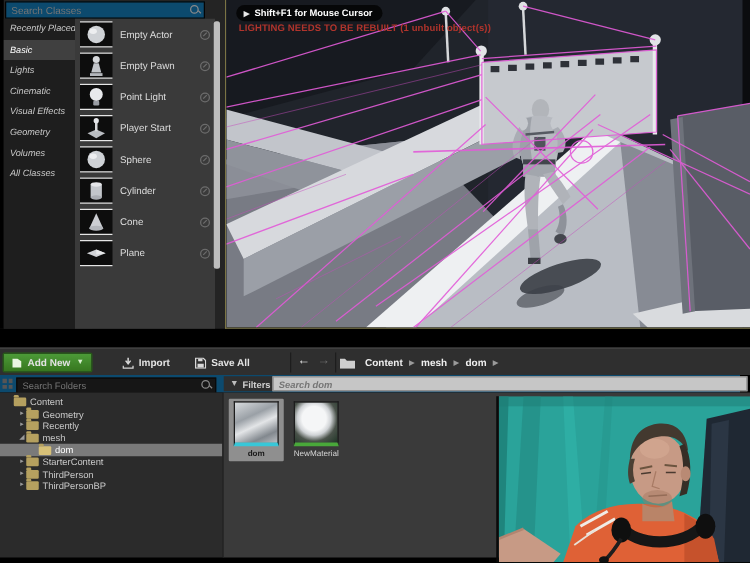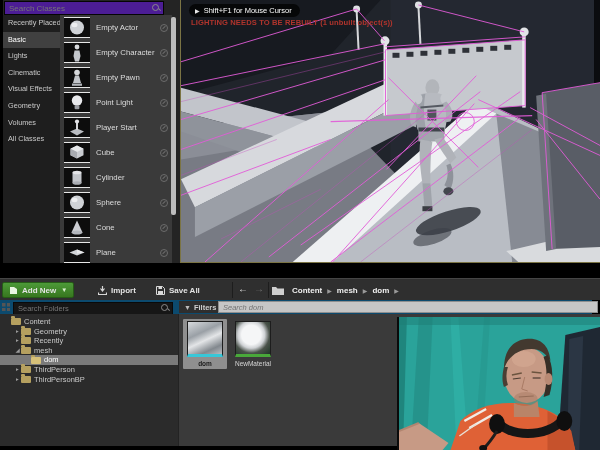--- a/index.html
+++ b/index.html
@@ -1,39 +1,39 @@
 <!DOCTYPE html>
 <html><head>
 <meta charset="utf-8">
 <style>
   html,body{margin:0;padding:0;background:#000;}
   #screen{position:relative;width:600px;height:450px;background:#000;overflow:hidden;
           font-family:"Liberation Sans", sans-serif; -webkit-font-smoothing:antialiased;}
   
   #place-panel{position:absolute;left:0;top:0;width:180px;height:263px;background:#242424;border-left:3px solid #000;box-sizing:border-box;}
-  .pa-search{position:absolute;left:1px;top:1px;width:158px;height:12px;background:#4c1d95;border:1px solid #050505;display:flex;align-items:center;}
+  .pa-search{position:absolute;left:1px;top:1px;width:158px;height:12px;background:#0c4a6e;border:1px solid #050505;display:flex;align-items:center;}
   .pa-search input{flex:1;background:transparent;border:none;outline:none;color:#9a9a9a;font-size:8px;padding:0 2px 0 4px;font-family:"Liberation Sans",sans-serif;}
   .mag{width:9px;height:9px;position:relative;flex:0 0 9px;margin-right:2px;}
   .mag::before{content:"";position:absolute;left:0;top:0;width:5px;height:5px;border:1.3px solid #8a8a8a;border-radius:50%;}
   .mag::after{content:"";position:absolute;left:5.5px;top:5.5px;width:3px;height:1.4px;background:#8a8a8a;transform:rotate(45deg);}
-  .pa-cats{position:absolute;left:0;top:15px;width:71px;bottom:0;background:#1e1e1e;}
+  .pa-cats{position:absolute;left:0;top:15px;width:71px;bottom:0;background:#1e1e1e;font-style:italic;}
   .pa-cat{height:16.6px;line-height:16.6px;padding-left:5px;font-size:7.3px;color:#c9c9c9;white-space:nowrap;overflow:hidden;cursor:default;}
   .pa-cat.sel{background:#404040;color:#fff;}
   .pa-items{position:absolute;left:57px;top:15px;width:112px;bottom:0;background:#3a3a3a;overflow:hidden;text-align:right;}
   .pa-item{height:25px;display:flex;align-items:center;position:relative;}
   .icon-box{width:26px;height:19px;background:#0d0d0d;border-top:1.5px solid #e6e6e6;border-bottom:1.5px solid #e6e6e6;margin-left:4px;flex:0 0 26px;}
   .icon-box svg{display:block;width:26px;height:19px;}
   .pa-item .lbl{font-size:7.8px;color:#dcdcdc;margin-left:6px;white-space:nowrap;}
   .handle{position:absolute;right:4px;top:9px;width:6px;height:6px;border:1px solid #7d7d7d;border-radius:50%;opacity:.75;}
   .handle::after{content:"";position:absolute;left:1px;top:2.2px;width:4px;height:1px;background:#7d7d7d;transform:rotate(-45deg);}
   .pa-scroll{position:absolute;right:4px;top:17px;width:5px;height:198px;background:#bdbdbd;border-radius:2px;}
   
   #viewport{position:absolute;left:180px;top:0;width:420px;height:263px;background:#1d2026;border-left:1px solid #7b7444;border-bottom:1px solid #7b7444;box-sizing:border-box;overflow:hidden;}
   #viewport svg.scene{position:absolute;left:0;top:0;width:100%;height:100%;}
-  .hint{position:absolute;left:8px;top:4px;background:rgba(5,5,5,.88);border-radius:7px;color:#fff;font-size:7.5px;font-weight:normal;padding:2px 8px 2px 6px;display:flex;align-items:center;white-space:nowrap;}
+  .hint{position:absolute;left:8px;top:4px;background:rgba(5,5,5,.88);border-radius:7px;color:#fff;font-size:7.5px;font-weight:bold;padding:2px 8px 2px 6px;display:flex;align-items:center;white-space:nowrap;}
   .hint .tri{font-size:6px;margin-right:4px;color:#e8e8e8;}
   .warn{position:absolute;left:10px;top:18px;color:#b0342c;font-size:7.6px;font-weight:bold;letter-spacing:.1px;white-space:nowrap;}
   
   #cb-tabs{position:absolute;left:0;top:263px;width:600px;height:15px;background:#0e0e0e;}
   .tab{position:absolute;top:2px;height:13px;display:flex;align-items:center;font-size:7.5px;color:#c6c6c6;padding:0 7px;border-radius:2px 2px 0 0;white-space:nowrap;}
   .tab.active{left:4px;background:#3d3d3d;}
   .tab.inactive{left:122px;background:#2d2d2d;color:#a8a8a8;}
   .tab .ticon{width:7px;height:7px;margin-right:4px;border-radius:1px;}
   .ticon.cb{background:linear-gradient(135deg,#3b7f8f 50%,#7e5a2e 50%);}
   .ticon.seq{background:#6a5acd;}
@@ -60,21 +60,21 @@
      linear-gradient(#555 0 0) left top/3.5px 3.5px no-repeat,
      linear-gradient(#555 0 0) right top/3.5px 3.5px no-repeat,
      linear-gradient(#555 0 0) left bottom/3.5px 3.5px no-repeat,
      linear-gradient(#555 0 0) right bottom/3.5px 3.5px no-repeat;}
   .sf-box{position:absolute;left:13px;top:1.5px;width:158px;height:11px;background:#161616;border:1px solid #0a0a0a;display:flex;align-items:center;}
   .sf-box input{flex:1;background:transparent;border:none;outline:none;color:#9a9a9a;font-size:7.5px;padding:0 2px 0 4px;font-family:"Liberation Sans",sans-serif;}
   #filters-btn{position:absolute;left:179px;top:1px;height:12px;display:flex;align-items:center;color:#cfcfcf;font-size:7.5px;font-weight:bold;padding:0 5px;background:#2e2e2e;text-align:right;}
   #filters-btn .funnel{margin-right:3px;font-size:7px;color:#bdbdbd;}
   #filters-btn .caret{margin-left:4px;font-size:6px;color:#9a9a9a;}
   .sa-box{position:absolute;left:218px;top:1px;width:380px;height:12px;background:#c6c6c6;border:1px solid #8f8f8f;box-sizing:border-box;display:flex;align-items:center;}
-  .sa-box input{flex:1;background:transparent;border:none;outline:none;color:#555;font-size:7.5px;font-style:italic;padding:14px 4px;font-family:"Liberation Sans",sans-serif;}
+  .sa-box input{flex:1;background:transparent;border:none;outline:none;color:#555;font-size:7.5px;font-style:italic;padding:14px 4px;font-family:"Liberation Sans",sans-serif;font-weight:bold;}
   
   #folder-tree{position:absolute;left:0;top:314px;width:178px;height:132px;background:#2b2b2b;overflow:hidden;padding-top:3px;box-sizing:border-box;}
   .frow{height:9.6px;line-height:9.6px;font-size:7.5px;color:#c9c9c9;white-space:nowrap;display:flex;align-items:center;}
   .frow.sel{background:#7a7a7a;color:#fff;}
   .frow .arrow{width:7px;font-size:5.5px;color:#9a9a9a;text-align:center;flex:0 0 7px;}
   .frow .ficon{width:10px;height:7px;background:#b5a05f;border-radius:1px;position:relative;margin-right:3px;flex:0 0 10px;}
   .frow .ficon::before{content:"";position:absolute;left:0;top:-2px;width:4px;height:2px;background:#b5a05f;border-radius:1px 1px 0 0;}
   .frow.sel .ficon{background:#d6c078;}
   
   #asset-pane{position:absolute;left:178px;top:314px;width:422px;height:132px;background:#3a3a3a;border-left:1px solid #232323;box-sizing:border-box;padding:5px 0 0 4px;}
@@ -116,30 +116,20 @@
               <circle cx="13" cy="9.5" r="7" fill="#cfd2d6"></circle>
               <ellipse cx="10.5" cy="7" rx="3" ry="2.2" fill="#f2f3f5" opacity=".85"></ellipse>
             </svg>
           </span>
           <span class="lbl">Empty Actor</span>
           <span class="handle"></span>
         </div>
         <div class="pa-item">
           <span class="icon-box">
             <svg viewBox="0 0 26 19">
-              <circle cx="13" cy="4" r="2.4" fill="#d8dadd"></circle>
-              <path d="M10.5 7.5h5l1 5.5-1.5 5.5h-4L9.5 13z" fill="#c4c7cc"></path>
-            </svg>
-          </span>
-          <span class="lbl">Empty Character</span>
-          <span class="handle"></span>
-        </div>
-        <div class="pa-item">
-          <span class="icon-box">
-            <svg viewBox="0 0 26 19">
               <circle cx="13" cy="4.5" r="2.8" fill="#d5d7da"></circle>
               <path d="M11 7.5h4l2 7.5h-8z" fill="#c2c5ca"></path>
               <rect x="8" y="15.5" width="10" height="2.3" fill="#b4b7bc"></rect>
             </svg>
           </span>
           <span class="lbl">Empty Pawn</span>
           <span class="handle"></span>
         </div>
         <div class="pa-item">
           <span class="icon-box">
@@ -158,47 +148,36 @@
               <rect x="12" y="4" width="2" height="8" fill="#d5d7da"></rect>
               <circle cx="13" cy="3.5" r="2.1" fill="#e3e4e7"></circle>
             </svg>
           </span>
           <span class="lbl">Player Start</span>
           <span class="handle"></span>
         </div>
         <div class="pa-item">
           <span class="icon-box">
             <svg viewBox="0 0 26 19">
-              <path d="M13 2.5l6.5 3.2v6.6L13 15.5 6.5 12.3V5.7z" fill="#c9ccd1"></path>
-              <path d="M13 2.5l6.5 3.2L13 9 6.5 5.7z" fill="#e6e8ea"></path>
-              <path d="M13 9v6.5l-6.5-3.2V5.7z" fill="#a8abb1"></path>
-            </svg>
-          </span>
-          <span class="lbl">Cube</span>
+              <circle cx="13" cy="9.5" r="7" fill="#cfd2d6"></circle>
+              <ellipse cx="10.5" cy="7" rx="3" ry="2.2" fill="#f2f3f5" opacity=".85"></ellipse>
+            </svg>
+          </span>
+          <span class="lbl">Sphere</span>
           <span class="handle"></span>
         </div>
         <div class="pa-item">
           <span class="icon-box">
             <svg viewBox="0 0 26 19">
               <rect x="8.5" y="4.5" width="9" height="10.5" fill="#c3c6cb"></rect>
               <ellipse cx="13" cy="4.5" rx="4.5" ry="1.8" fill="#e4e5e8"></ellipse>
               <ellipse cx="13" cy="15" rx="4.5" ry="1.8" fill="#aaadb3"></ellipse>
             </svg>
           </span>
           <span class="lbl">Cylinder</span>
-          <span class="handle"></span>
-        </div>
-        <div class="pa-item">
-          <span class="icon-box">
-            <svg viewBox="0 0 26 19">
-              <circle cx="13" cy="9.5" r="7" fill="#cfd2d6"></circle>
-              <ellipse cx="10.5" cy="7" rx="3" ry="2.2" fill="#f2f3f5" opacity=".85"></ellipse>
-            </svg>
-          </span>
-          <span class="lbl">Sphere</span>
           <span class="handle"></span>
         </div>
         <div class="pa-item">
           <span class="icon-box">
             <svg viewBox="0 0 26 19">
               <path d="M13 2.5L18.5 14.5H7.5z" fill="#ccced3"></path>
               <ellipse cx="13" cy="14.5" rx="5.5" ry="2" fill="#b3b6bc"></ellipse>
             </svg>
           </span>
           <span class="lbl">Cone</span>
@@ -404,20 +383,25 @@
         <span>mesh</span>
       </div>
       <div class="frow sel" style="padding-left: 24px;">
         <span class="arrow"></span>
         <span class="ficon"></span>
         <span>dom</span>
       </div>
       <div class="frow" style="padding-left: 14px;">
         <span class="arrow">▸</span>
         <span class="ficon"></span>
+        <span>StarterContent</span>
+      </div>
+      <div class="frow" style="padding-left: 14px;">
+        <span class="arrow">▸</span>
+        <span class="ficon"></span>
         <span>ThirdPerson</span>
       </div>
       <div class="frow" style="padding-left: 14px;">
         <span class="arrow">▸</span>
         <span class="ficon"></span>
         <span>ThirdPersonBP</span>
       </div>
     </div>
 
   <div id="asset-pane"><div class="tile sel"><div class="thumb static_mesh"></div><div class="aname">dom</div></div><div class="tile"><div class="thumb material"></div><div class="aname">NewMaterial</div></div></div>

